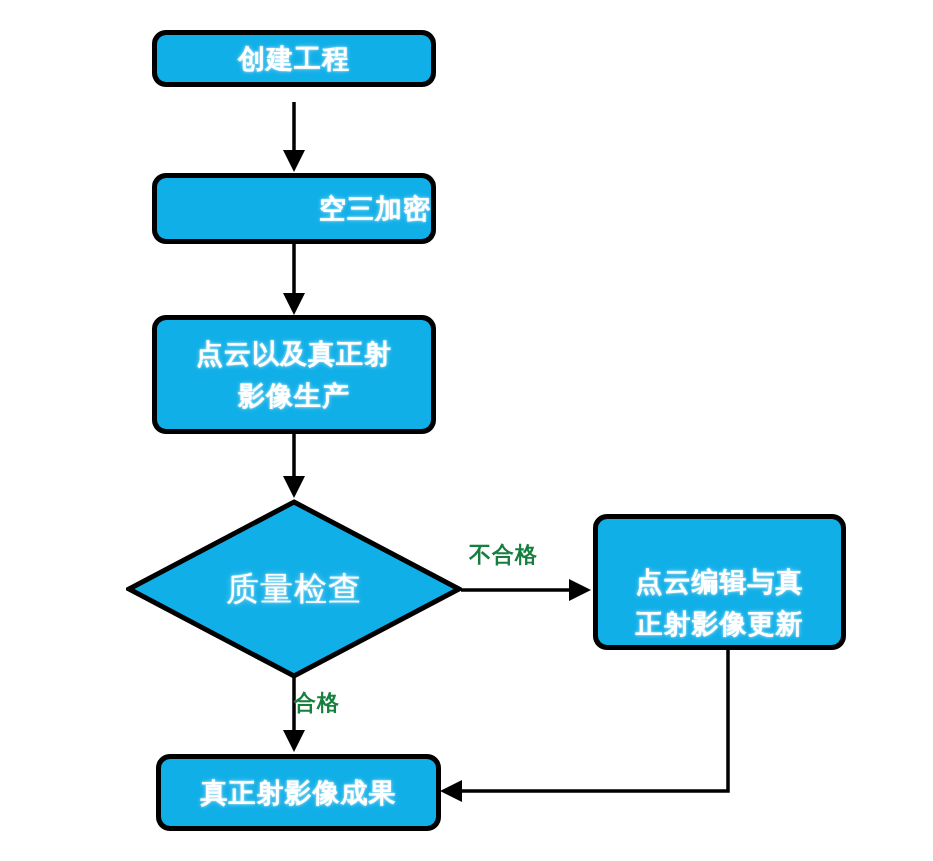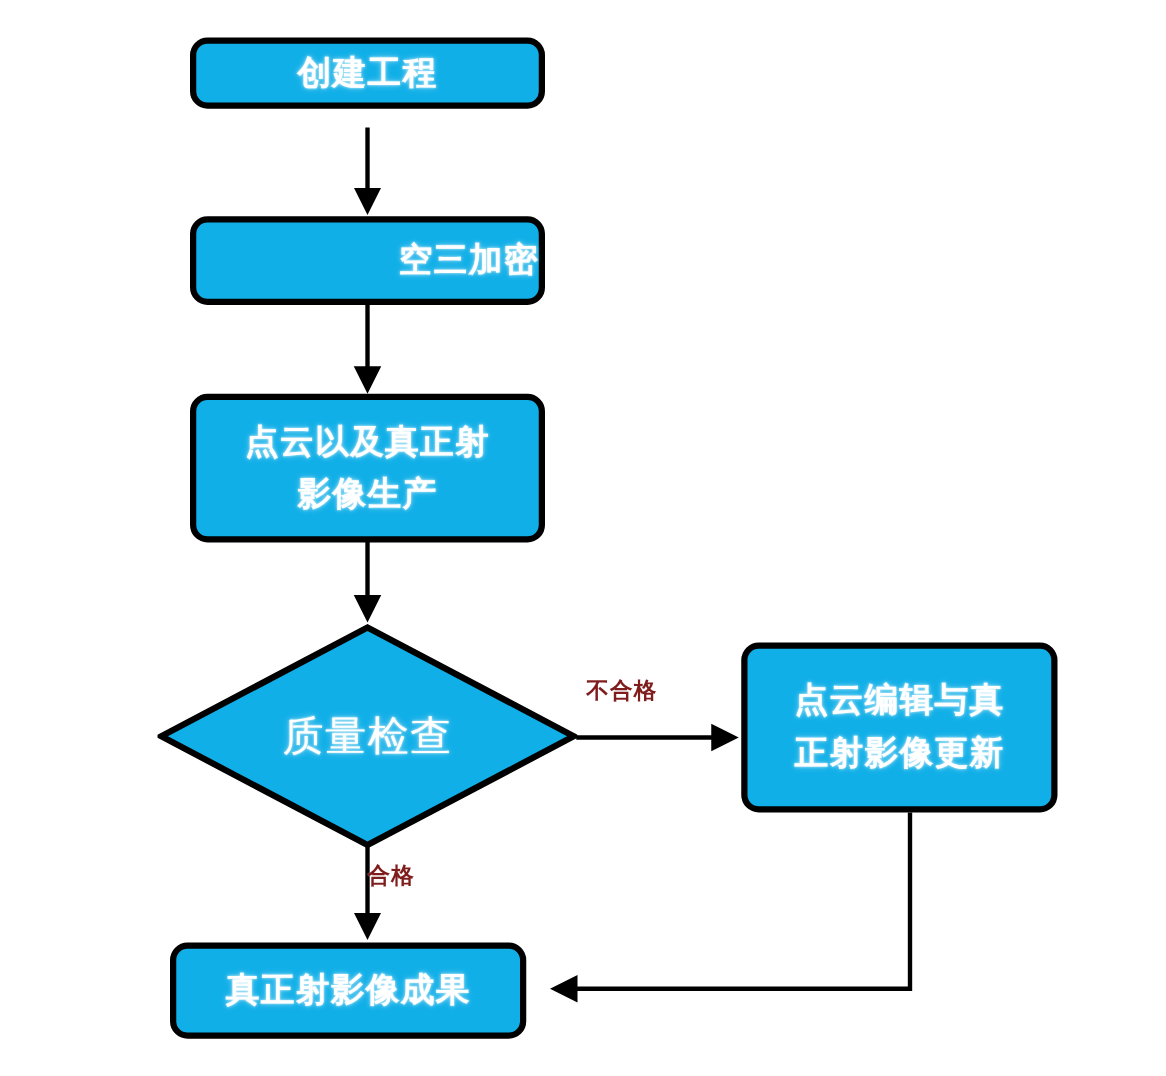--- a/index.html
+++ b/index.html
@@ -72,23 +72,23 @@
     letter-spacing: 1px;
     text-shadow:
        0 0 2px rgba(255,255,255,0.9),
        0 0 6px rgba(255,255,255,0.5);
     text-align: center;
   }
 
   
   .edge-label {
     position: absolute;
-    color: #7f1d1d;
+    color: #15803d;
     font-weight: bold;
-    font-size: 18px;
+    font-size: 22px;
     letter-spacing: 1px;
     white-space: nowrap;
     text-shadow: 0 0 1px rgba(255,255,255,0.6);
   }
 </style>
 </head>
 <body>
 
 <div id="canvas">
 
@@ -143,26 +143,26 @@
 影像生产</span>
   </div>
 
   <div class="node decision" style="left:126px; top:499px; width:336px; height:180px;">
     <svg class="dia-shape" viewBox="0 0 336 180" preserveAspectRatio="none" xmlns="http://www.w3.org/2000/svg">
       <polygon points="168,3 333,90 168,177 3,90" fill="#10AFE8" stroke="#000000" stroke-width="5" stroke-linejoin="miter"></polygon>
     </svg>
     <span class="label">质量检查</span>
   </div>
 
-  <div class="node proc" style="left:593px; top:514px; width:253px; height:136px;">
+  <div class="node proc" style="left:593px; top:514px; width:253px; height:136px;align-items:flex-end;">
     <span class="label">点云编辑与真
 正射影像更新</span>
   </div>
 
-  <div class="node proc" style="left:136px; top:754px; width:285px; height:77px;text-align:center;">
+  <div class="node proc" style="left:156px; top:754px; width:285px; height:77px;text-align:center;">
     <span class="label">真正射影像成果</span>
   </div>
 
   <div class="edge-label" style="left:469px; top:540px;">
     <span>不合格</span>
   </div>
 
   <div class="edge-label" style="left:294px; top:688px;">
     <span>合格</span>
   </div>

